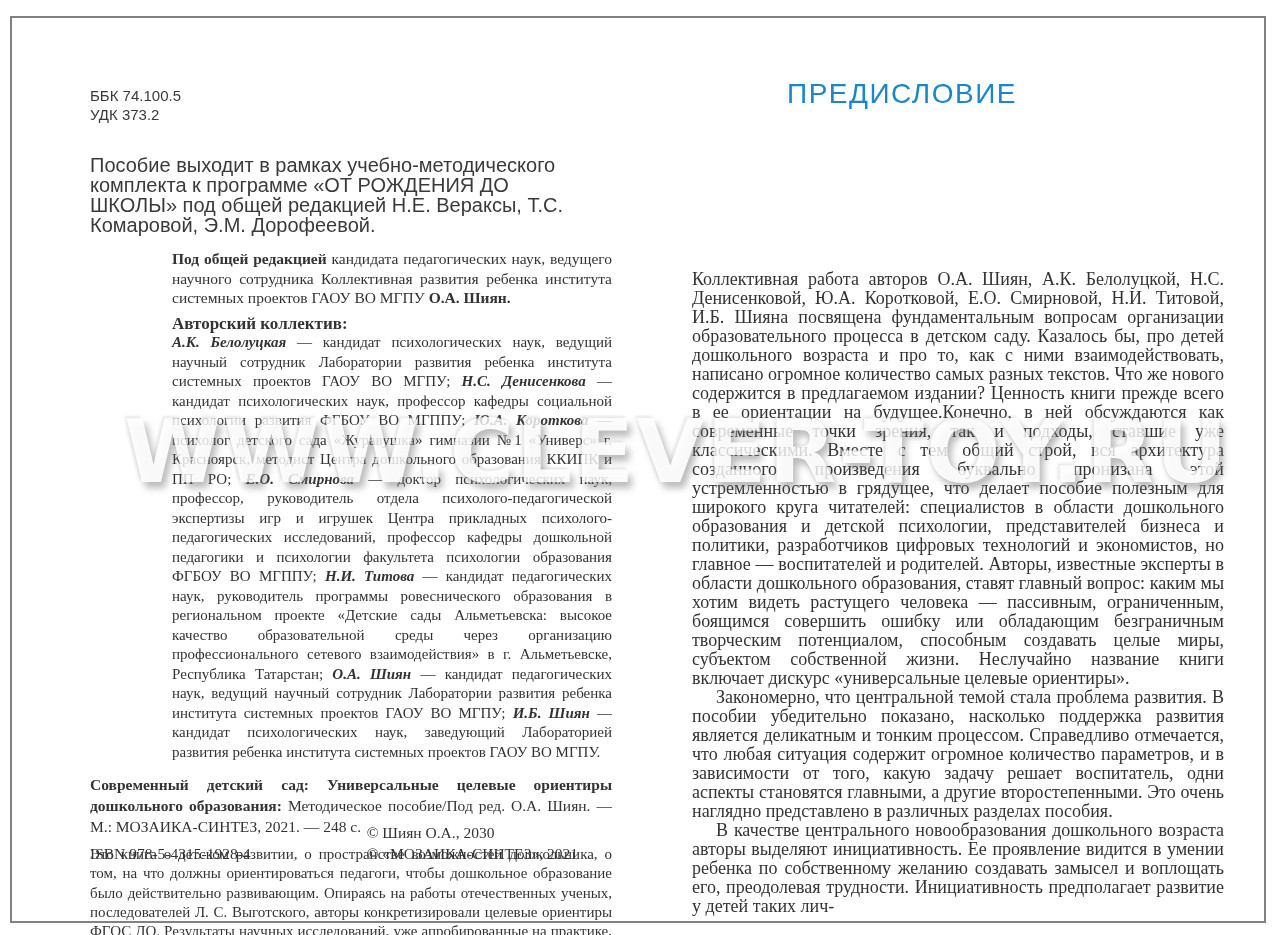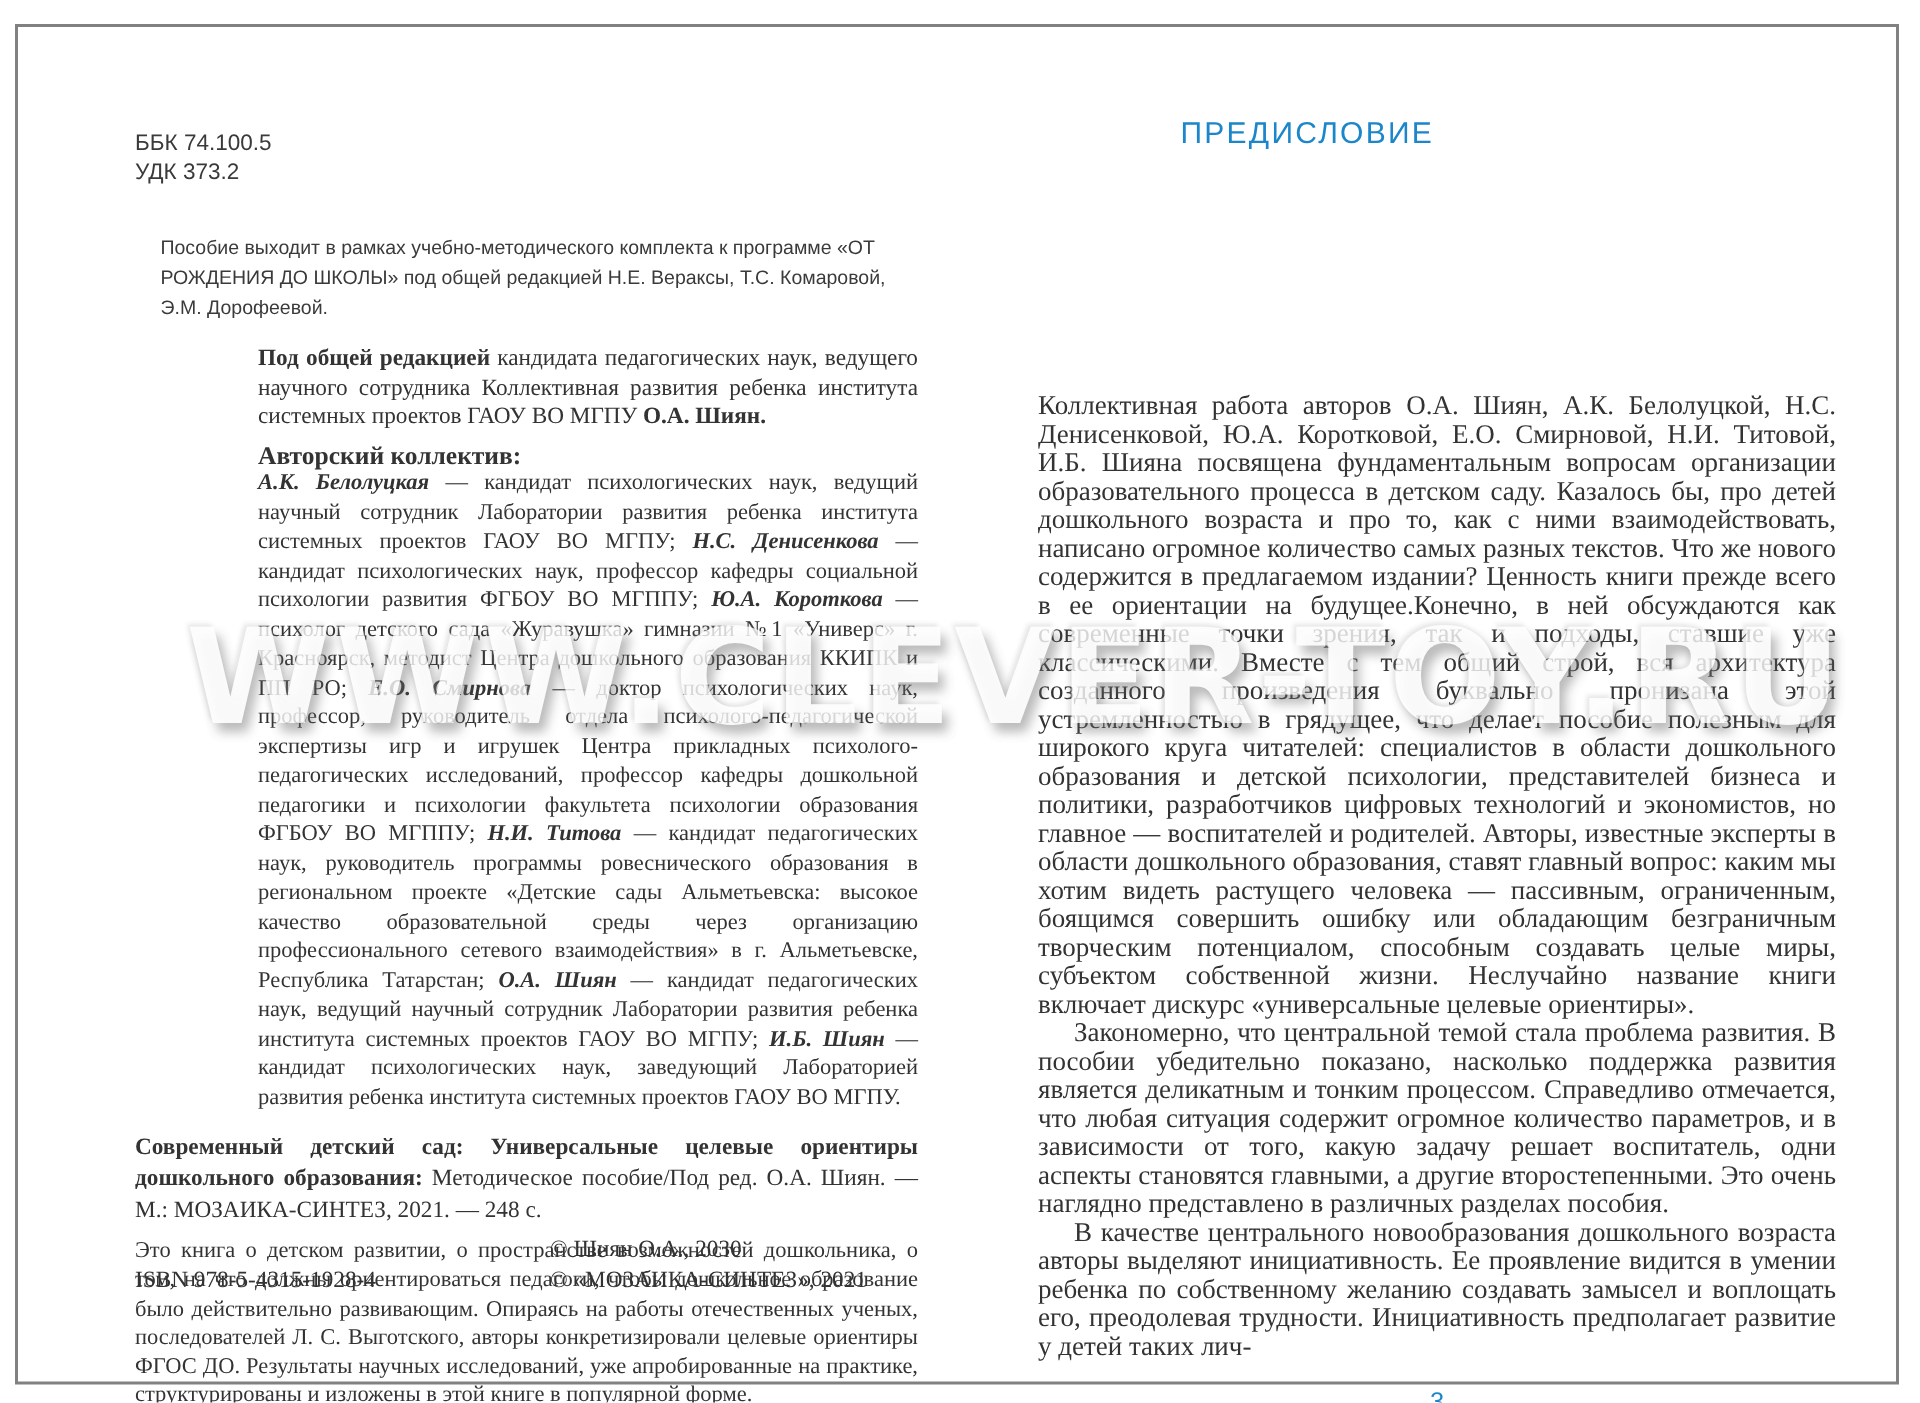--- a/index.html
+++ b/index.html
@@ -9,43 +9,43 @@
     font-family:"Liberation Serif", serif;
   }
   .frame{
     position:absolute;left:10px;top:16px;right:14px;bottom:12px;
     border:2px solid #818181;background:#fff;
   }
   
   .left-page{position:absolute;left:78px;top:68px;width:522px;height:778px;}
   .codes{font-family:"Liberation Sans", sans-serif;font-size:15px;line-height:19px;color:#3a3a3a;}
   .series-note{
-    margin:31px 17px 0;max-width:492px;
+    margin:31px 0 0;max-width:492px;
     font-family:"Liberation Sans", sans-serif;
-    font-size:13px;line-height:20px;color:#3a3a3a;
+    font-size:20px;line-height:20px;color:#3a3a3a;
   }
   .indented{margin:14px 0 0 82px;}
   .editor-note{margin:0;font-size:15.5px;line-height:19.5px;text-align:justify;}
   .authors-heading{margin:6px 0 0;font-size:17px;line-height:19.5px;font-weight:bold;}
   .authors{margin:0;font-size:15px;line-height:19.5px;text-align:justify;}
   .bi{font-style:italic;font-weight:bold;}
   .bib{margin:12px 0 0;font-size:15.5px;line-height:21px;text-align:justify;}
   .annotation{margin:8px 0 0;font-size:15px;line-height:19.3px;text-align:justify;}
   .bottom-row{
     position:absolute;left:0;right:0;bottom:0;
     display:flex;justify-content:space-between;align-items:flex-end;
     font-size:15.5px;line-height:21px;
   }
   .copyrights{padding-right:34px;}
   
   .right-page{position:absolute;left:680px;top:52px;width:532px;}
   .preface-title{
     margin:8px 0 0 95px;
     font-family:"Liberation Sans", sans-serif;
-    font-size:20px;font-weight:400;letter-spacing:1.5px;
+    font-size:28px;font-weight:400;letter-spacing:1.5px;
     color:#1b87ca;
   }
   .rp-body{margin-top:160px;}
   .rp-body p{margin:0;font-size:18px;line-height:19px;text-align:justify;}
   .rp-body p.indent{text-indent:24px;}
   .page-number{
     margin-top:18px;text-align:center;
     font-family:"Liberation Sans", sans-serif;
     font-size:17px;color:#1b87ca;
   }

